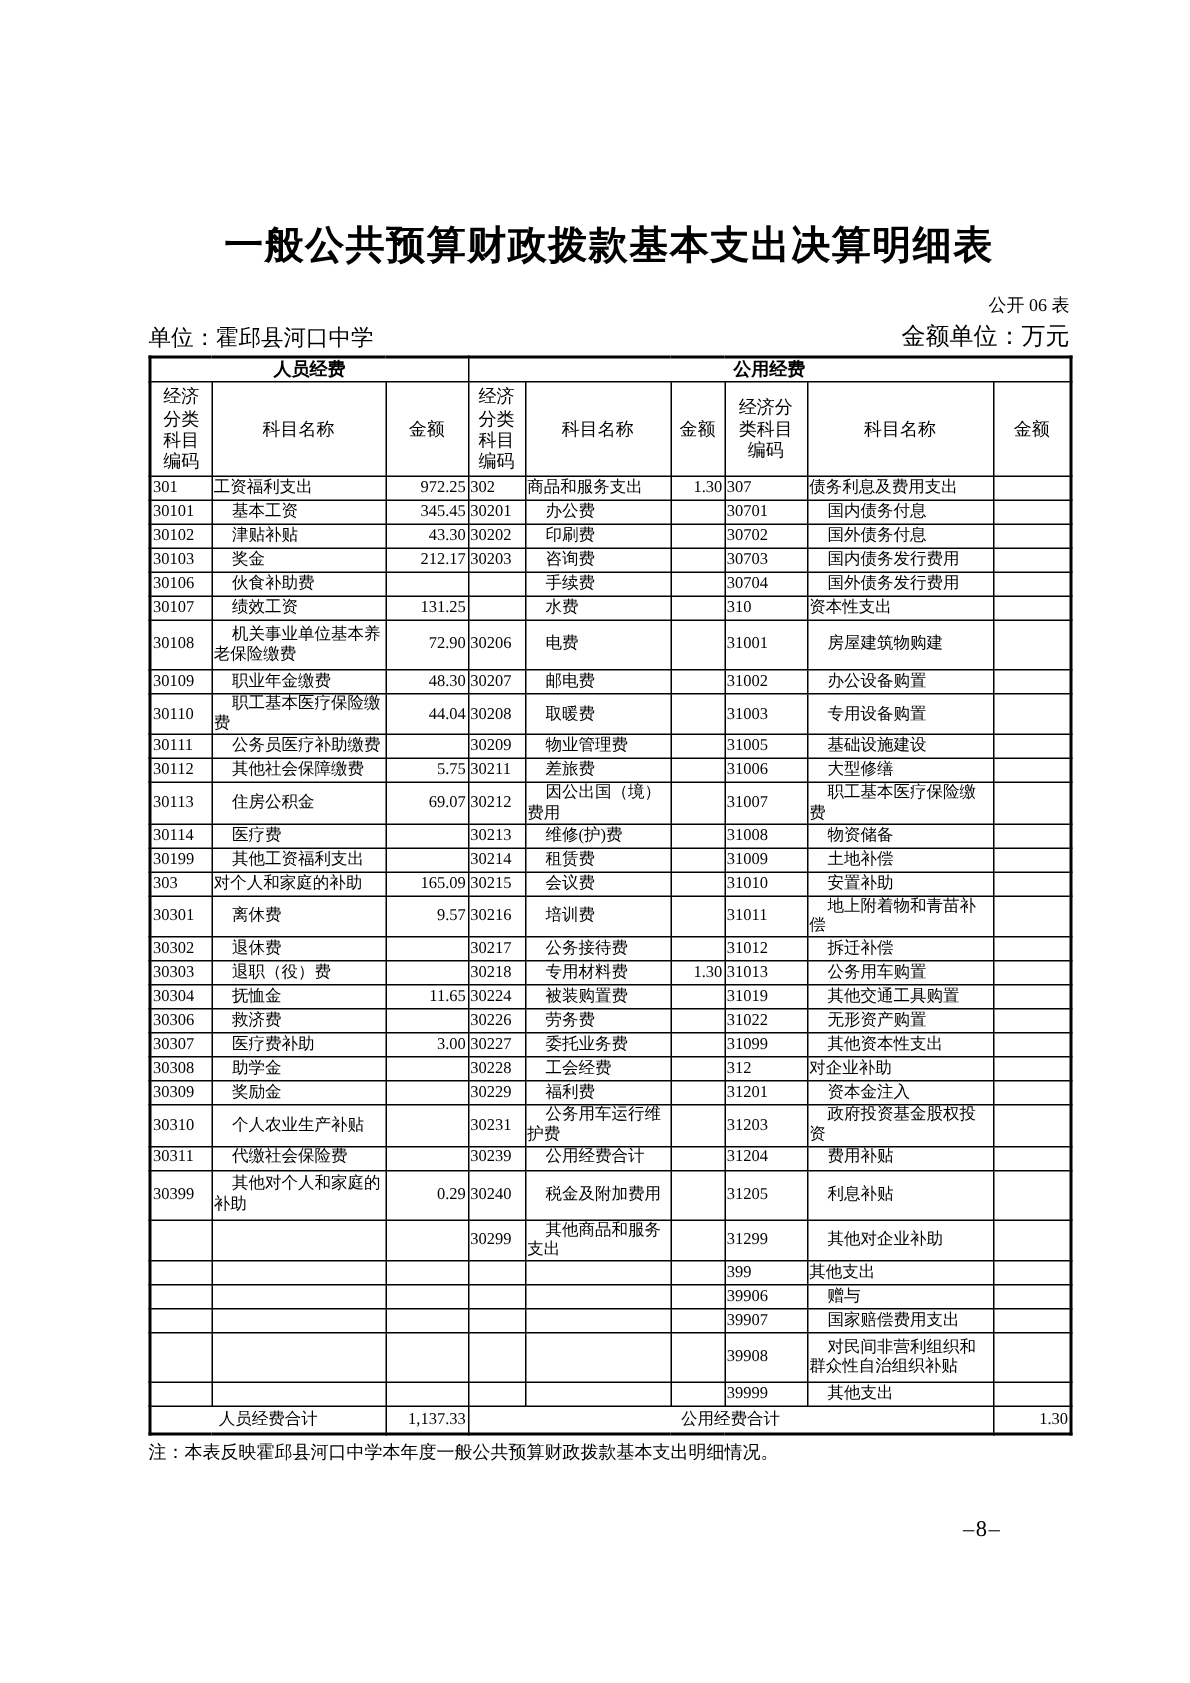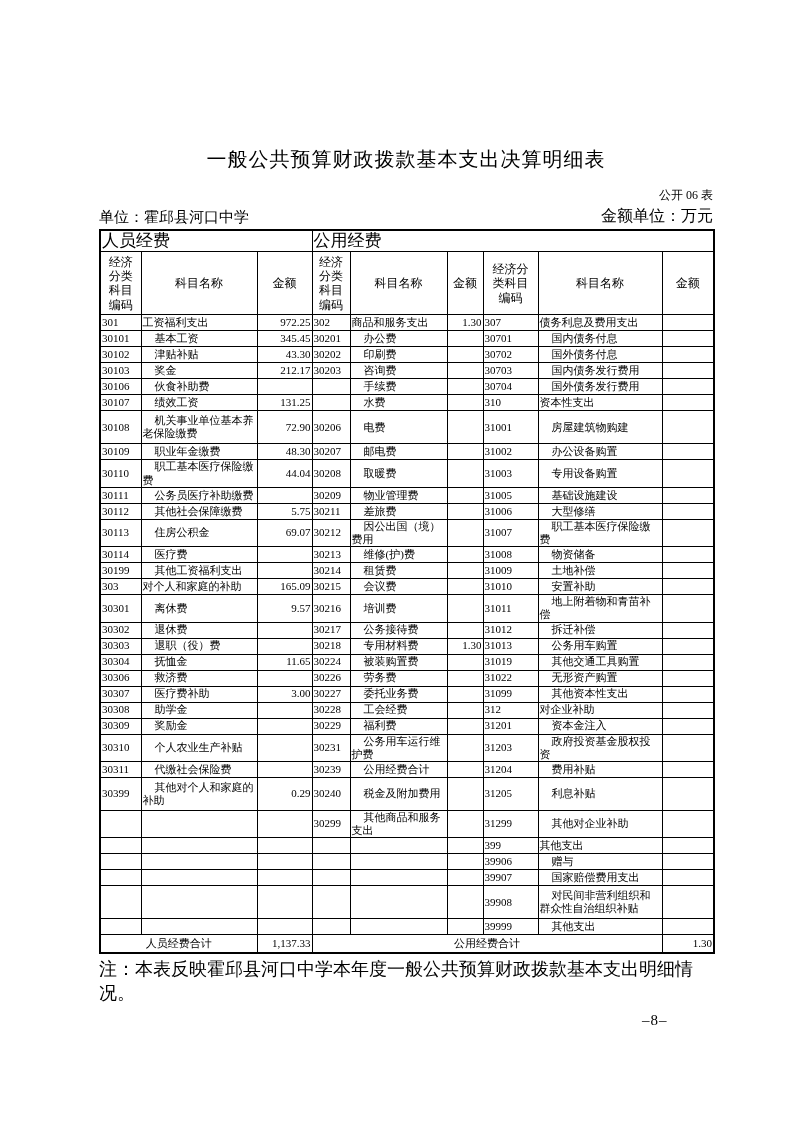--- a/index.html
+++ b/index.html
@@ -13,22 +13,22 @@
   }
   .content{
     position:absolute;
     left:99px;
     top:0;
     width:614px;
   }
   .doc-title{
     margin-top:146px;
     text-align:center;
-    font-size:20px;
-    font-weight:normal;
+    font-size:26px;
+    font-weight:bold;
     letter-spacing:1px;
   }
   .form-no{
     margin-top:14px;
     text-align:right;
     font-size:12px;
   }
   .unit-line{
     margin-top:2px;
     display:flex;
@@ -46,34 +46,34 @@
   }
   table.fin td,table.fin th{
     border:1px solid #000;
     font-size:11px;
     font-weight:normal;
     line-height:1.2;
     padding:0 1px;
     overflow:hidden;
     vertical-align:middle;
   }
-  tr.group-row td{height:15px;text-align:left;font-size:17px;}
+  tr.group-row td{height:15px;text-align:center;font-size:12px;font-weight:bold;}
   tr.colhead-row td{height:62px;text-align:center;font-size:12px;white-space:pre-line;}
   tr.data-row td{height:15px;}
   tr.data-row.tall td{height:32px;}
   td.code{text-align:left;padding-left:2px;}
   td.name{text-align:left;padding-left:2px;}
   td.name.child{text-indent:1.1em;}
   td.amt{text-align:right;padding-right:1px;}
   td.gdiv{border-left-width:2px;}
   tr.total-row td{height:17px;font-size:11px;}
   tr.total-row td.lbl{text-align:center;}
   .note{
     margin-top:3px;
-    font-size:18px;
+    font-size:12px;
   }
   .page-number{
     position:absolute;
     top:1012px;
     left:642px;
     font-size:15px;
     letter-spacing:1px;
   }
 </style>
 </head>

